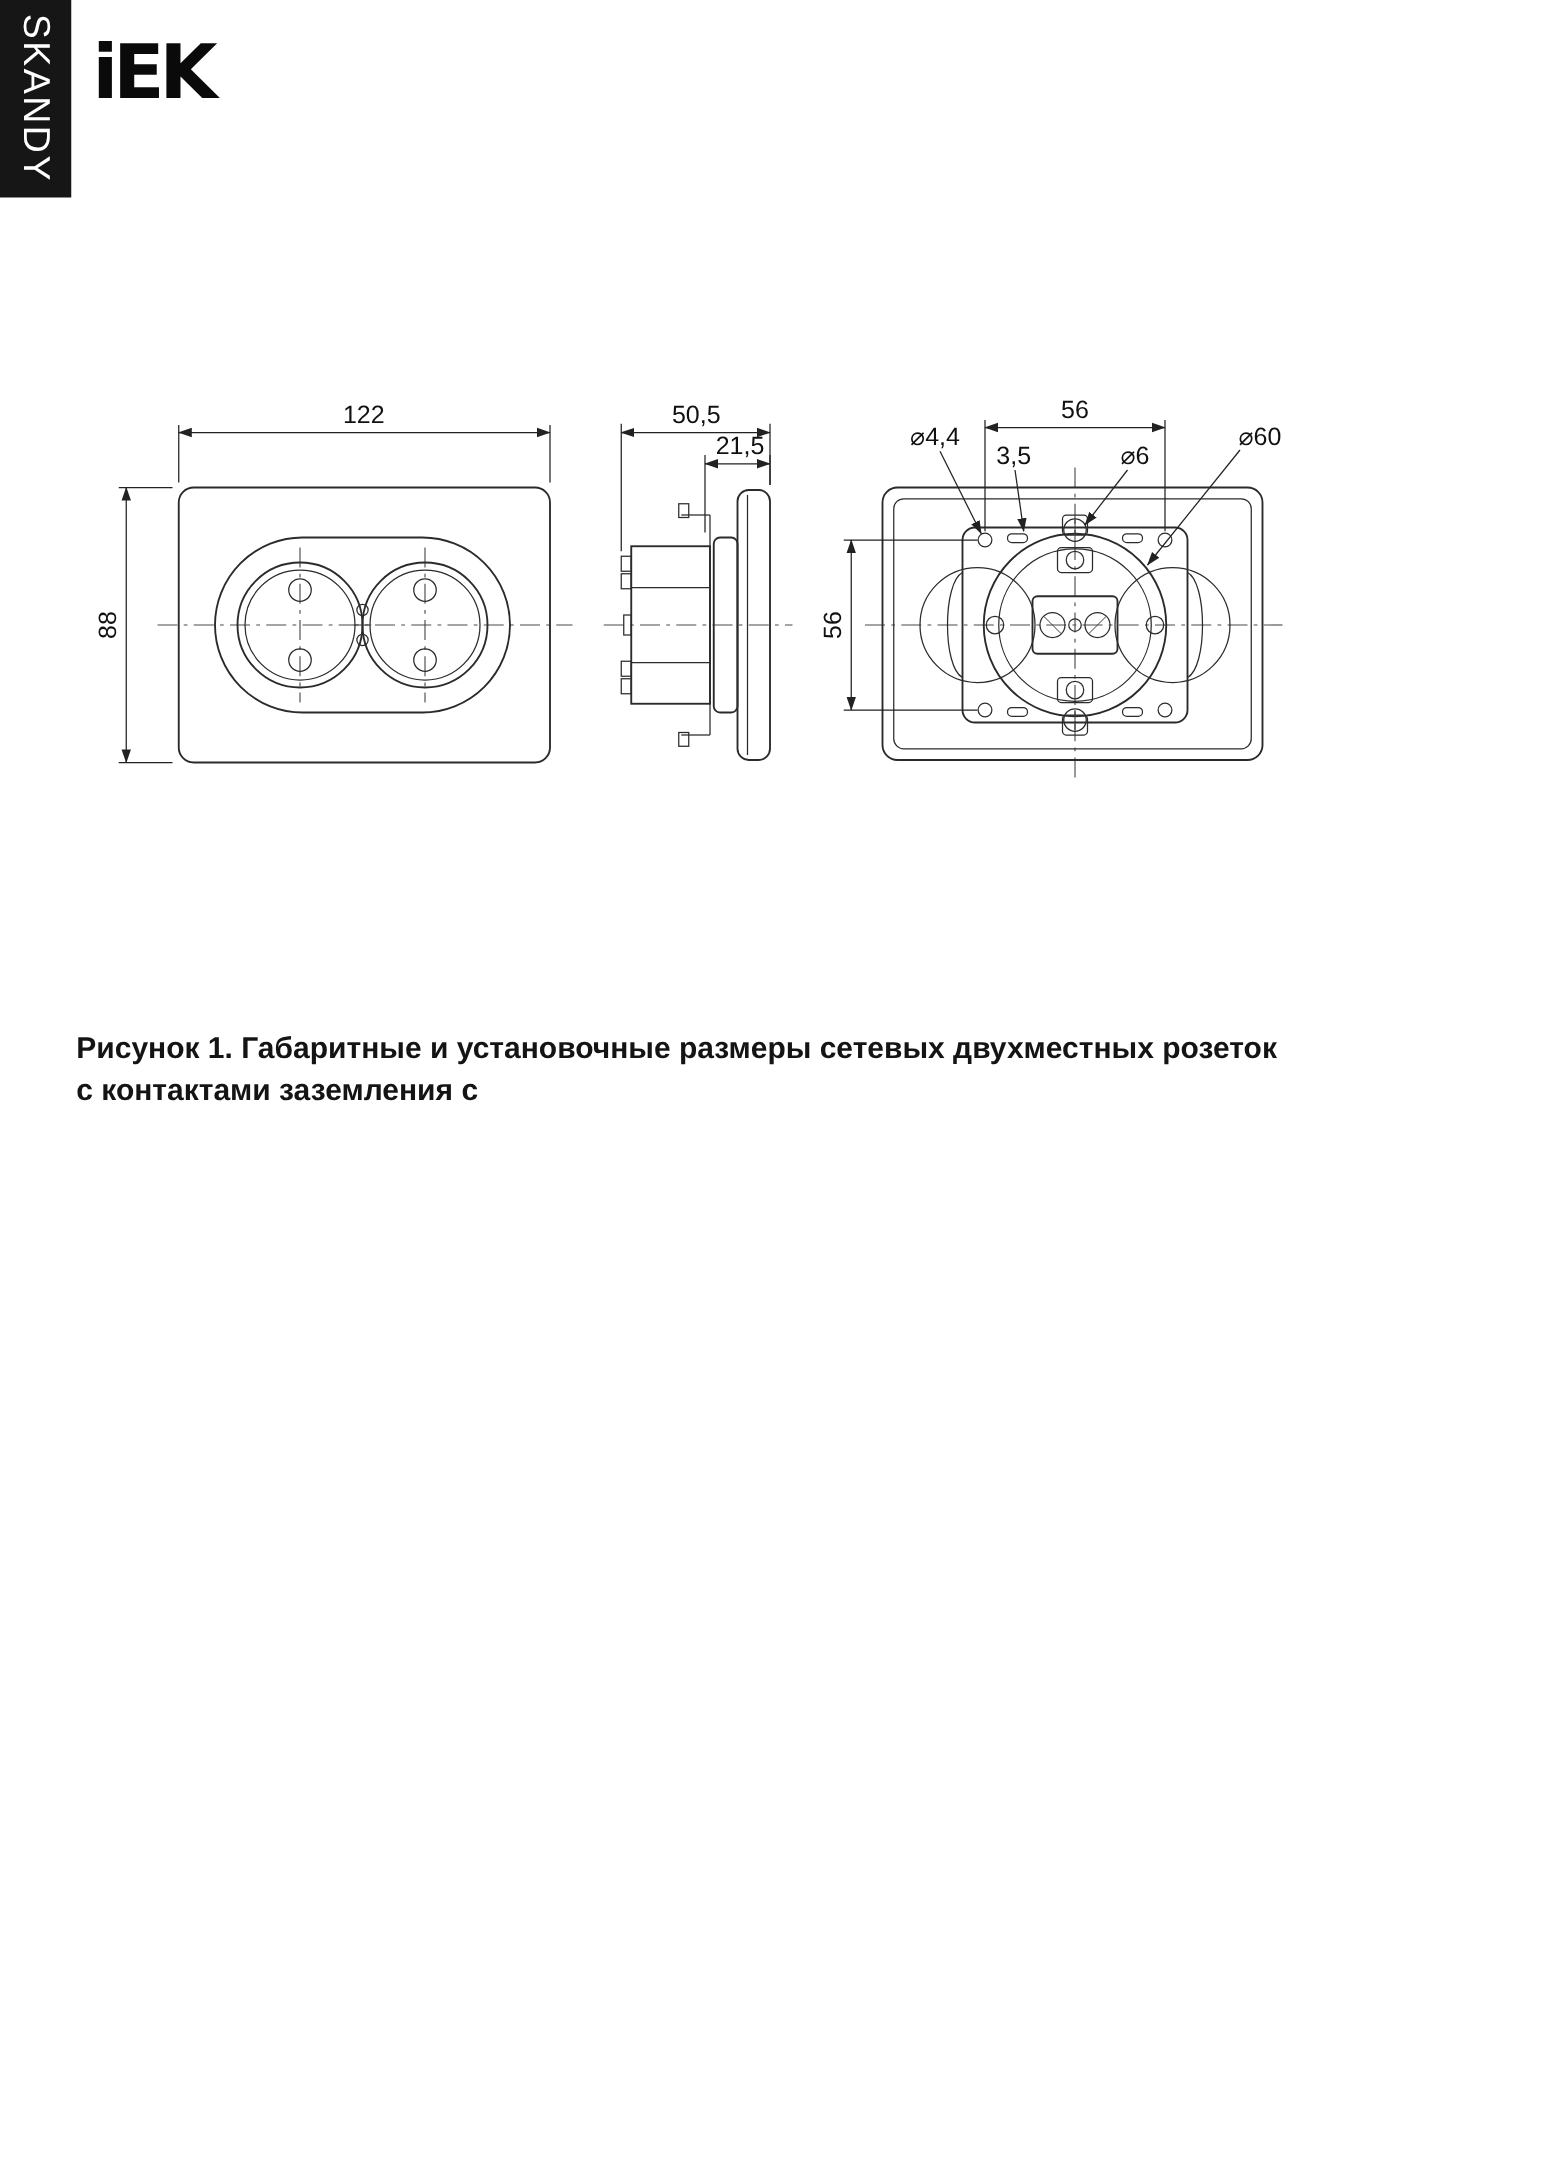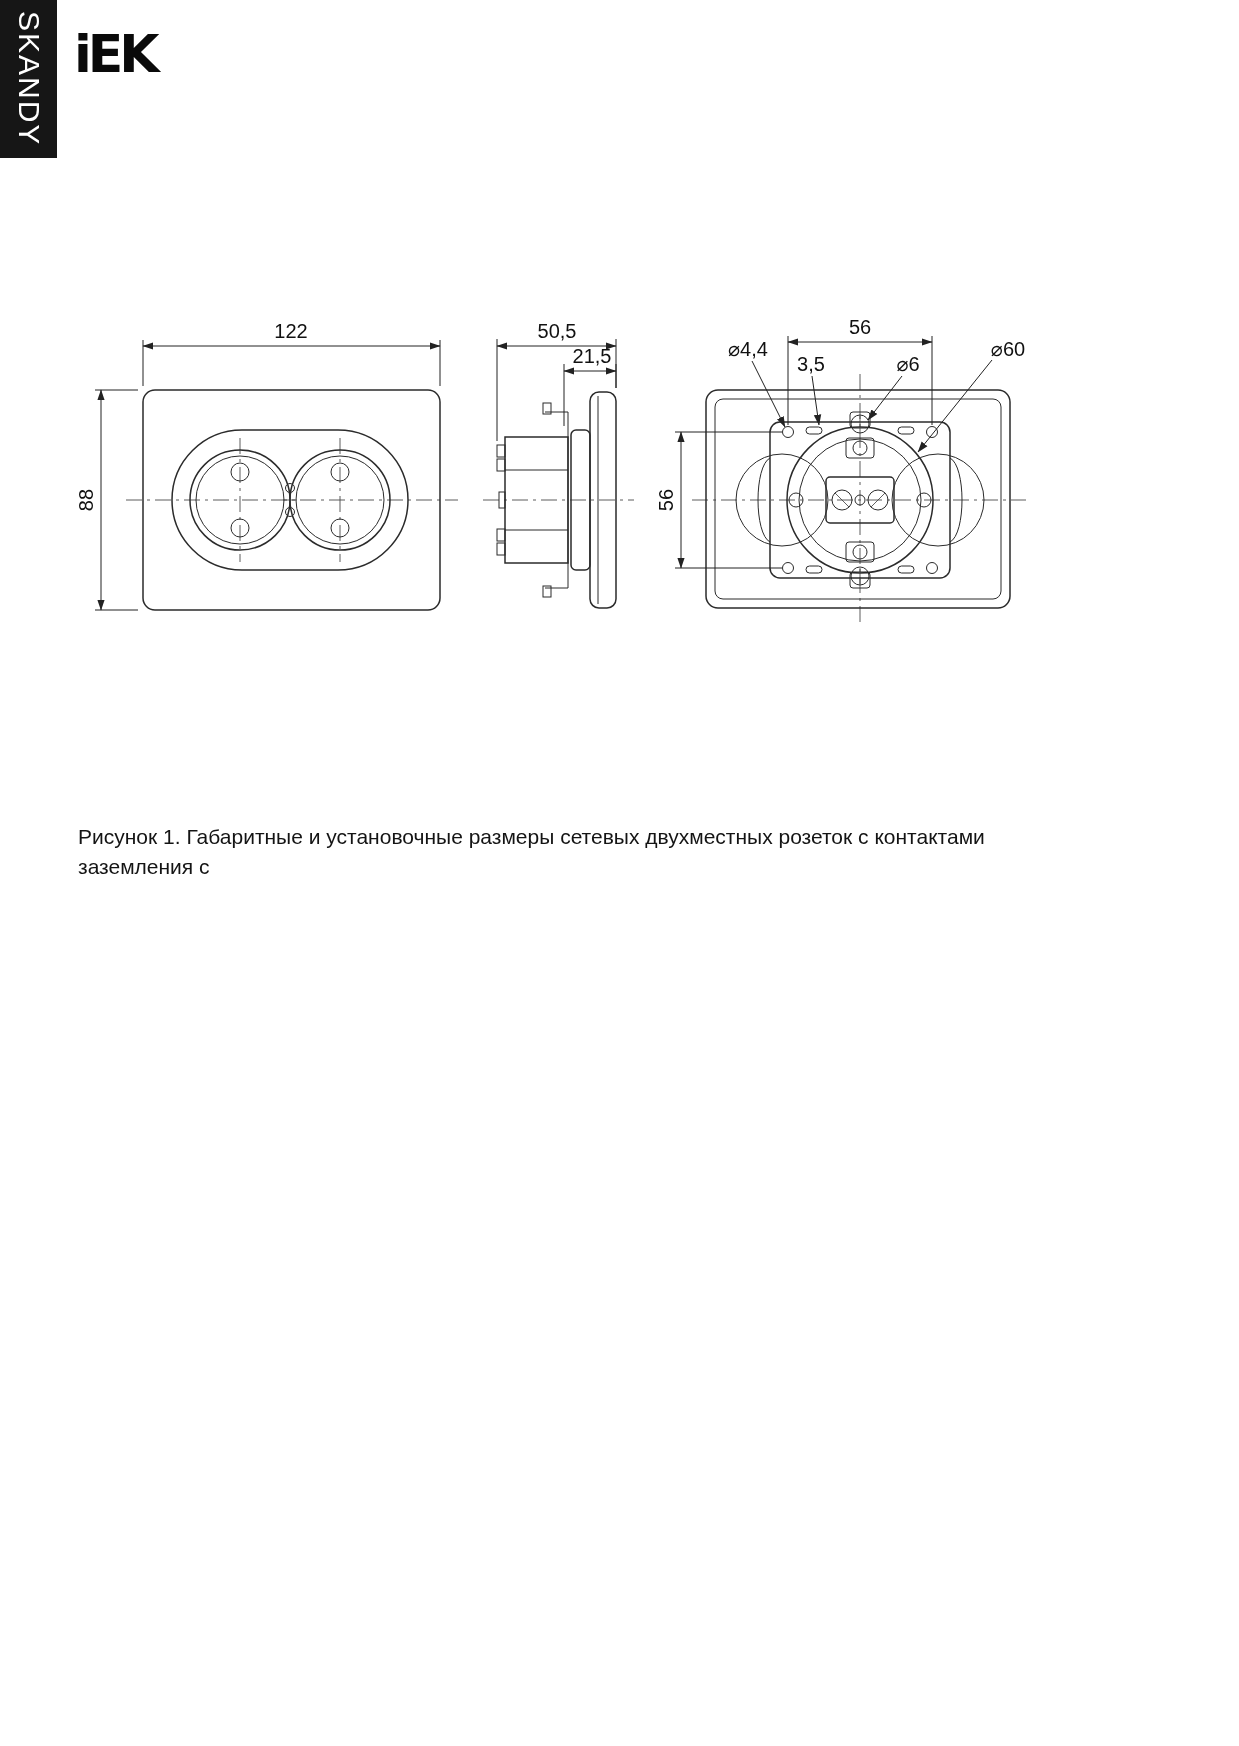--- a/index.html
+++ b/index.html
@@ -9,28 +9,28 @@
   }
   .series-tab {
     position:absolute; left:0; top:0; width:57px; height:158px;
     background:#161616; display:flex; align-items:center; justify-content:center;
   }
   .series-text {
     writing-mode:vertical-rl; color:#ffffff; font-size:30px; letter-spacing:2px;
     font-family:"Liberation Sans", sans-serif;
   }
   .logo {
-    position:absolute; left:74px; top:28px; font-size:52px; line-height:1;
+    position:absolute; left:74px; top:28px; font-size:60px; line-height:1;
     font-weight:bold; letter-spacing:-4px; color:#0a0a0a;
     font-family:"DejaVu Sans", sans-serif;
   }
   .drawing { position:absolute; left:0; top:300px; width:1239px; height:370px; }
   .caption {
-    position:absolute; left:78px; top:822px; width:980px;
-    font-size:21px; line-height:1.42; color:#141414;
+    position:absolute; left:61px; top:822px; width:980px;
+    font-size:24px; line-height:1.42; color:#141414;font-weight:bold;
   }
   
   .ln   { fill:none; stroke:#2b2b2b; stroke-width:1.5; }
   .ln2  { fill:none; stroke:#2b2b2b; stroke-width:1; }
   .thin { fill:none; stroke:#3a3a3a; stroke-width:0.8; }
   .dim  { fill:none; stroke:#222222; stroke-width:1; }
   .cl   { fill:none; stroke:#4a4a4a; stroke-width:0.9; stroke-dasharray:16 5 3 5; }
   .dimtxt { font-family:"Liberation Sans", sans-serif; font-size:20px; fill:#111111; }
 </style>
 </head>

